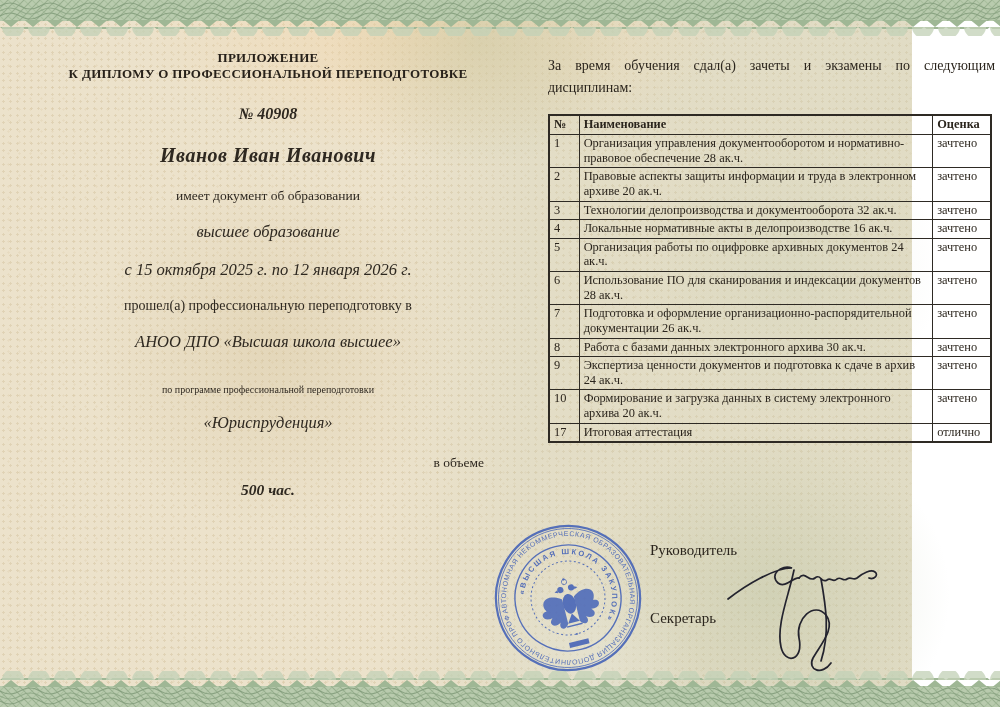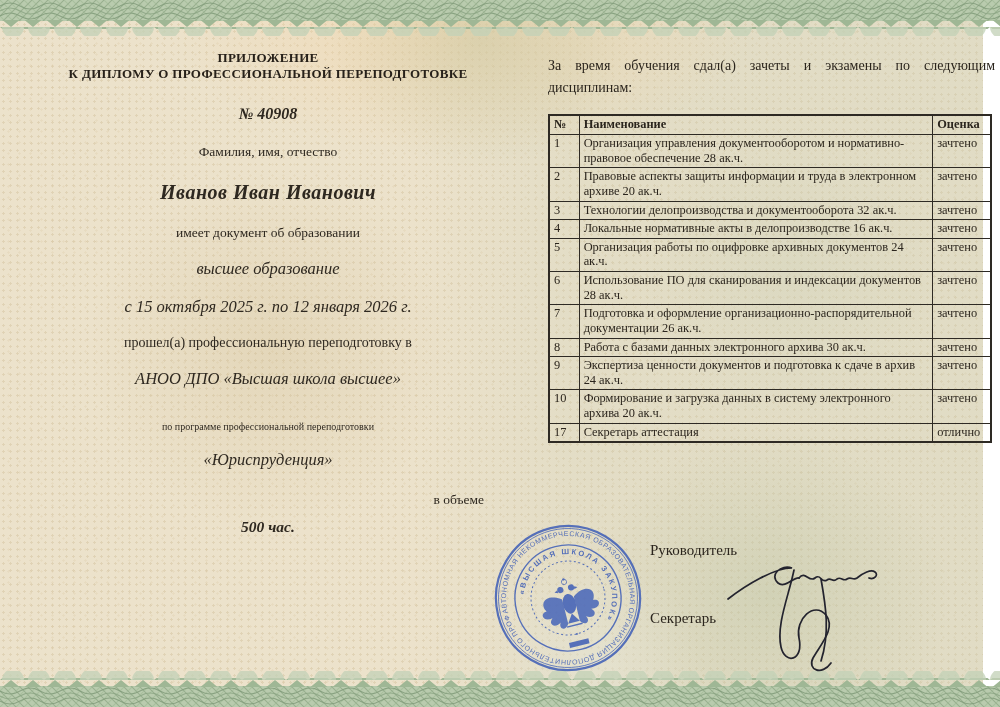--- a/index.html
+++ b/index.html
@@ -1,18 +1,18 @@
 <!DOCTYPE html>
 <html><head>
 <meta charset="utf-8">
 <style>
   html,body{margin:0;padding:0;}
   body{width:1000px;height:707px;overflow:hidden;font-family:"Liberation Serif",serif;}
   #page{
-    position:relative;width:983px;height:707px;
+    position:relative;width:912px;height:707px;
     background-color:#ece2cb;
     background-image:
       radial-gradient(rgba(205,185,145,.38) 1px, rgba(0,0,0,0) 1.2px),
       radial-gradient(rgba(222,206,170,.32) 1px, rgba(0,0,0,0) 1.2px);
     background-size:7px 7px,11px 11px;
     background-position:0 0,3px 5px;
     color:#2e2820;
   }
   
   .tint{position:absolute;inset:0;pointer-events:none;}
@@ -105,21 +105,20 @@
       <rect x="0" y="0" width="1000" height="21" fill="url(#wavep)" opacity="0.8"></rect>
       <rect x="0" y="20" width="1000" height="9" fill="url(#zig)"></rect>
       <rect x="0" y="27" width="1000" height="9" fill="url(#scal)" opacity="0.85"></rect>
     </g>
   </svg>
 
   <div class="left-col">
     <p class="lc doc-title">ПРИЛОЖЕНИЕ</p>
     <p class="lc doc-title">К ДИПЛОМУ О ПРОФЕССИОНАЛЬНОЙ ПЕРЕПОДГОТОВКЕ</p>
     <p class="lc doc-number">№ 40908</p>
-    <p class="lc plain">Фамилия, имя, отчество</p>
     <p class="lc fio">Иванов Иван Иванович</p>
     <p class="lc plain">имеет документ об образовании</p>
     <p class="lc bi16">высшее образование</p>
     <p class="lc bi16">с 15 октября 2025 г. по 12 января 2026 г.</p>
     <p class="lc plain14">прошел(а) профессиональную переподготовку в</p>
     <p class="lc bi16">АНОО ДПО «Высшая школа высшее»</p>
     <p class="lc prog-label">по программе профессиональной переподготовки</p>
     <p class="lc bi16">«Юриспруденция»</p>
     <p class="lc vol-label">в объеме</p>
     <p class="lc vol">500 час.</p>
@@ -186,21 +185,21 @@
             <td>Экспертиза ценности документов и подготовка к сдаче в архив 24 ак.ч.</td>
             <td>зачтено</td>
           </tr>
           <tr>
             <td>10</td>
             <td>Формирование и загрузка данных в систему электронного архива 20 ак.ч.</td>
             <td>зачтено</td>
           </tr>
           <tr>
             <td>17</td>
-            <td>Секретарь аттестация</td>
+            <td>Итоговая аттестация</td>
             <td>отлично</td>
           </tr>
         </tbody>
     </table>
   </div>
 
   <svg class="seal" viewBox="0 0 152 152">
     <g fill="none" stroke="#4a67b8">
       <circle cx="76" cy="76" r="72" stroke-width="2.2"></circle>
       <circle cx="76" cy="76" r="69.5" stroke-width="0.8"></circle>

